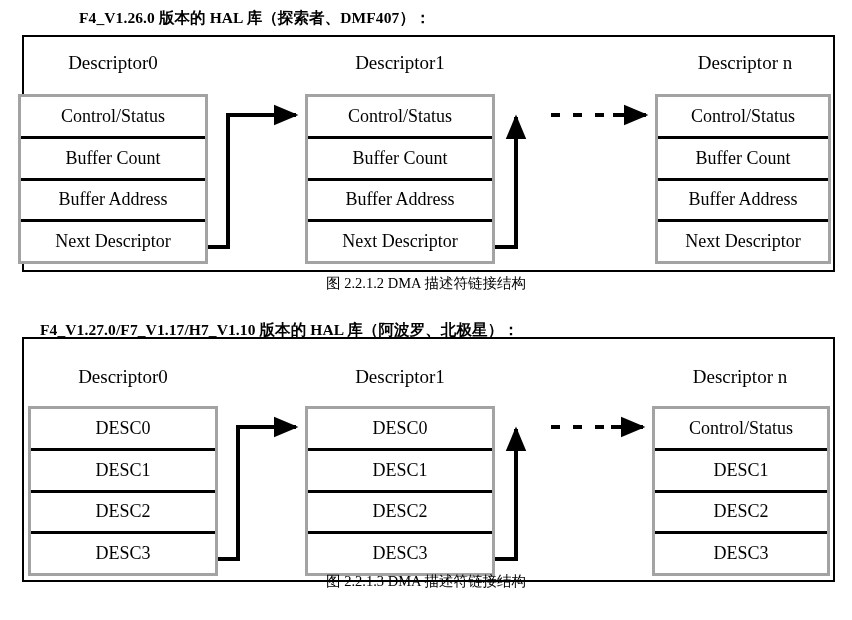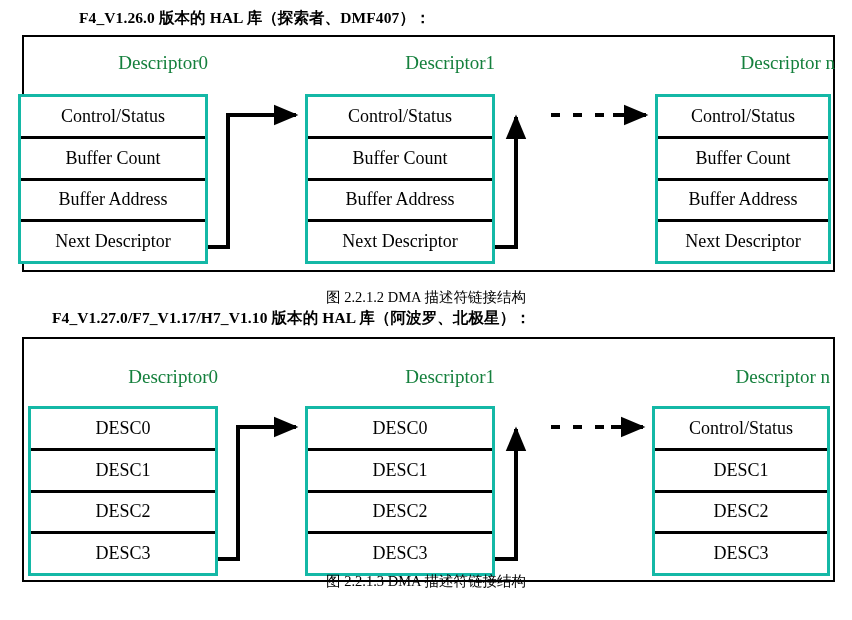--- a/index.html
+++ b/index.html
@@ -19,60 +19,60 @@
   .section-header {
     position: absolute;
     font-family: "Liberation Serif", "DejaVu Serif", serif;
     font-weight: bold;
     font-size: 15.5px;
     letter-spacing: 0.1px;
     white-space: nowrap;
     color: #000;
   }
   #header-1 { left: 40px; top: 8px; margin-left: 39px; }
-  #header-2 { left: 40px; top: 308px; margin-left: 12px; }
+  #header-2 { left: 40px; top: 320px; }
 
   .caption {
     position: absolute;
     width: 852px;
     left: 0;
     text-align: center;
     font-family: "Liberation Serif", "DejaVu Serif", serif;
     font-size: 14.5px;
     white-space: nowrap;
     color: #000;
   }
-  #caption-1 { top: 288px; text-align: center; }
+  #caption-1 { top: 274px; text-align: center; }
   #caption-2 { top: 572px; }
 
   
   .figure-frame {
     position: absolute;
     border: 2px solid #000;
     background: #fff;
     box-sizing: border-box;
   }
   #figure-1 { left: 22px; top: 35px; width: 813px; height: 237px; }
   #figure-2 { left: 22px; top: 337px; width: 813px; height: 245px; }
 
   
   .desc-title {
     position: absolute;
-    text-align: right;
+    text-align: center;
     font-family: "Liberation Serif", "DejaVu Serif", serif;
     font-size: 19px;
     white-space: nowrap;
-    color: #15803d;
+    color: #000000;
   }
 
   
   .desc-stack {
     position: absolute;
     box-sizing: border-box;
-    border: 3px solid #14b8a6;
+    border: 3px solid #a3a3a3;
     background: #fff;
     display: flex;
     flex-direction: column;
   }
   .desc-row {
     flex: 1 1 0;
     box-sizing: border-box;
     border-bottom: 3px solid #000;
     display: flex;
     align-items: center;

